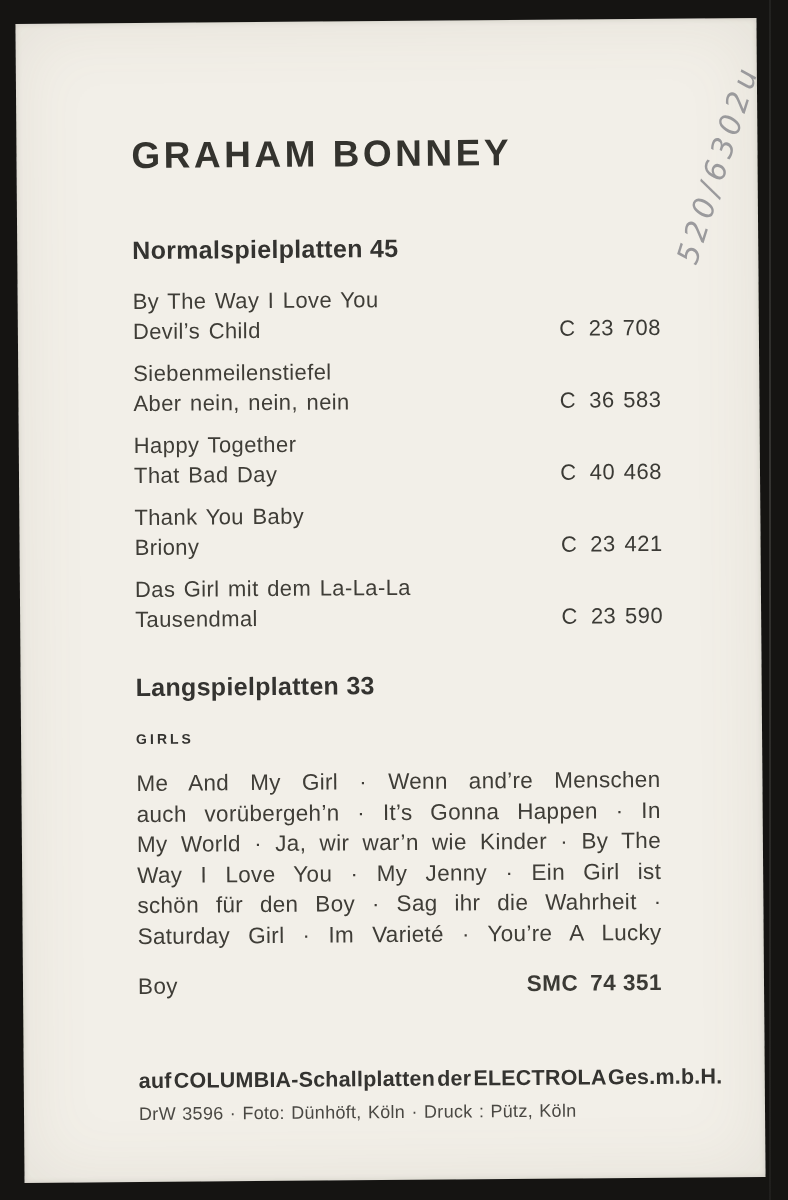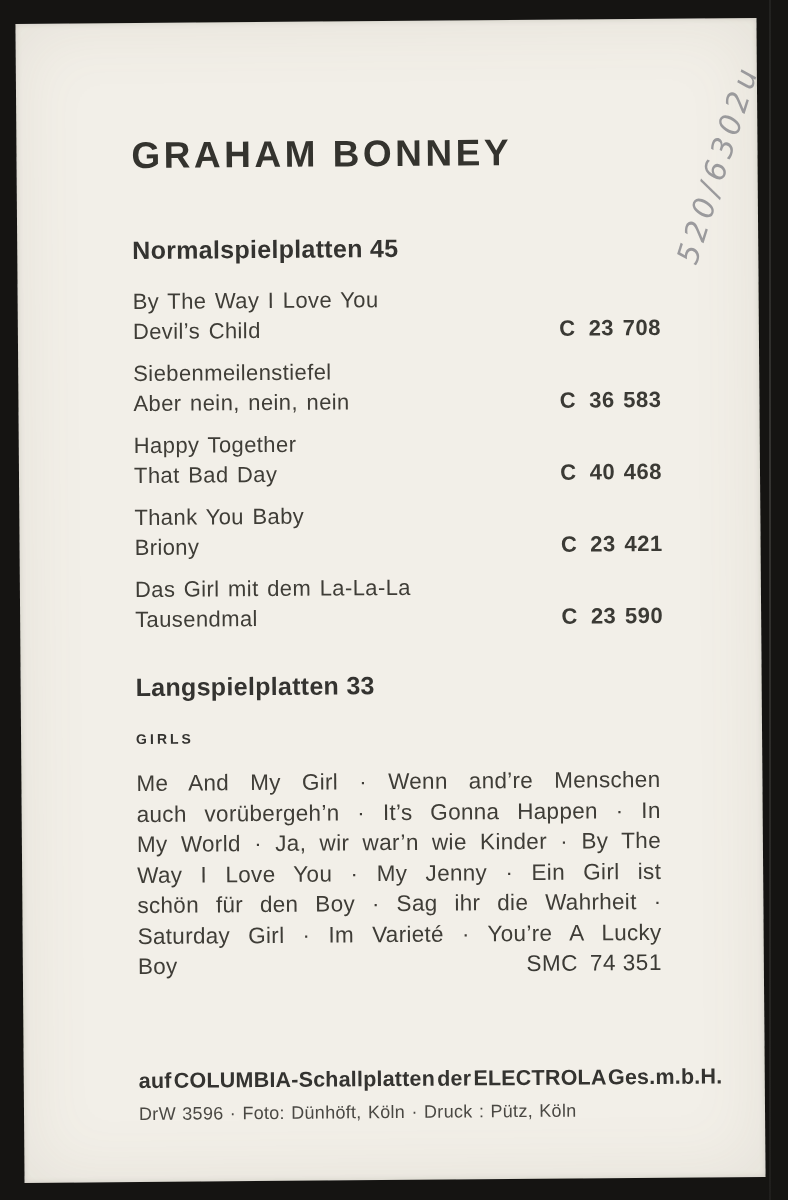--- a/index.html
+++ b/index.html
@@ -45,41 +45,41 @@
   .heading-albums  { top:650px; }
 
   .records {
     position:absolute; left:115px; top:264px; width:528px;
     font-size:22px; line-height:30px; color:#3f3d37;
     letter-spacing:.4px; word-spacing:2px;
   }
   .entry { position:relative; margin-bottom:12px; }
   .catalog {
     position:absolute; right:0; bottom:0;
-    font-weight:bold; color:#3b3a35; letter-spacing:.5px;
+    font-weight:normal; color:#3b3a35; letter-spacing:.5px;
     white-space:nowrap;
   }
   .catalog .cat-prefix { margin-right:13px; }
 
   .album-title {
     position:absolute; left:115px; top:708px;
     font-size:14px; font-weight:bold; letter-spacing:3px; color:#343330;
   }
 
   .tracks {
     position:absolute; left:115px; top:746px; width:524px;
     font-size:22.5px; line-height:30.5px; color:#3f3d37;
     letter-spacing:.3px;
   }
   .track-line { text-align:justify; text-align-last:justify; }
   .track-last {
     display:flex; justify-content:space-between; align-items:baseline;
   }
   .track-last .album-catalog {
-    font-weight:normal; color:#3b3a35; letter-spacing:.5px; white-space:nowrap;
+    font-weight:bold; color:#3b3a35; letter-spacing:.5px; white-space:nowrap;margin-top:20px;
   }
   .album-catalog .cat-prefix { margin-right:12px; }
 
   .footer-publisher {
     position:absolute; left:115px; top:1046px;
     font-size:21.5px; font-weight:bold; color:#343330;
     word-spacing:-4px; letter-spacing:.2px; white-space:nowrap;
   }
   .footer-credits {
     position:absolute; left:115px; top:1081px;

